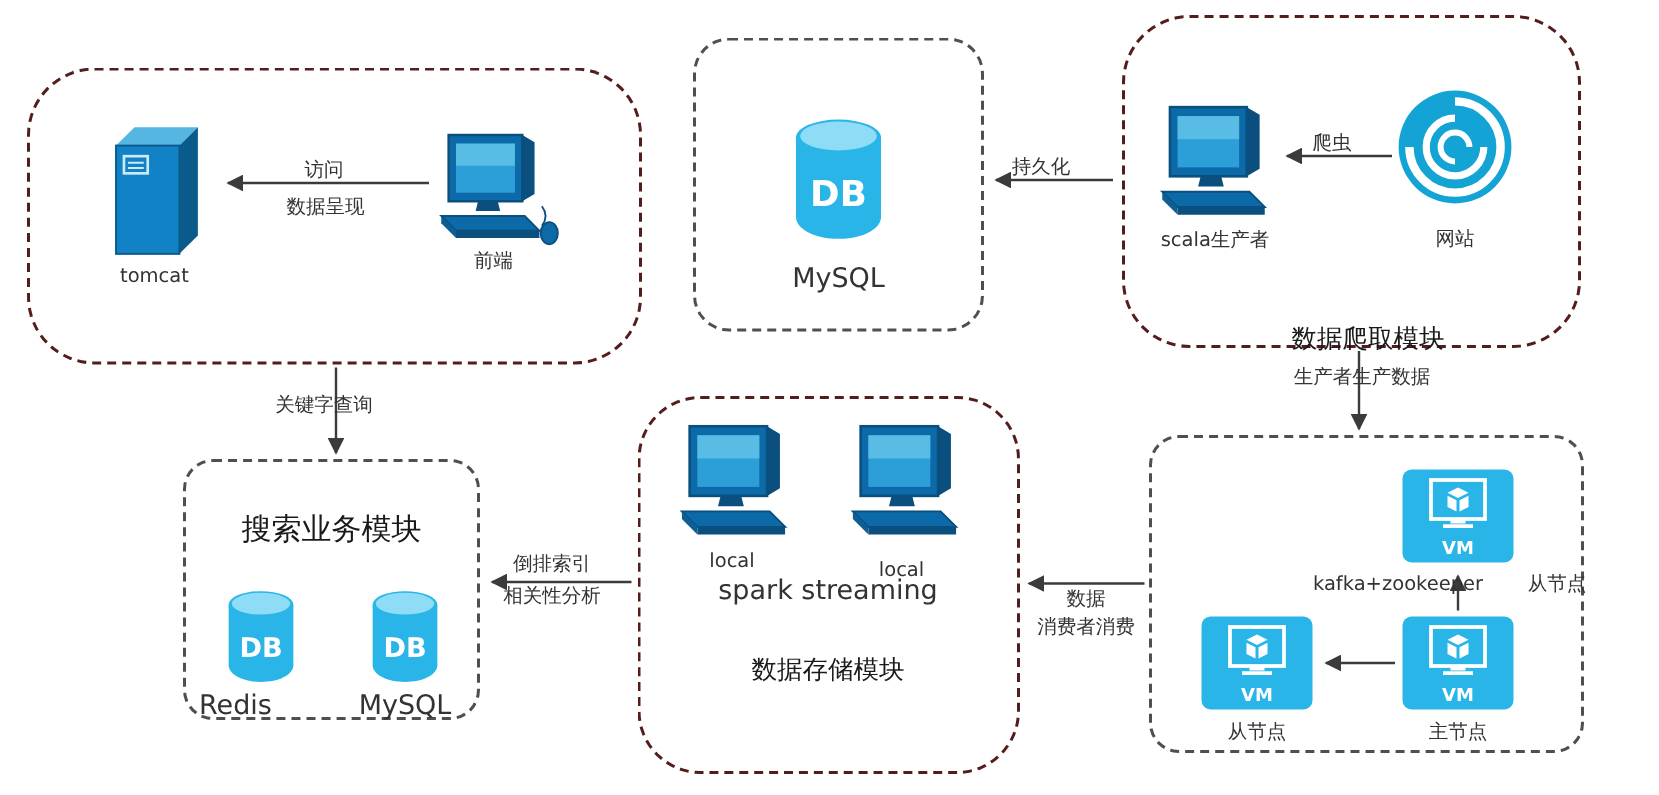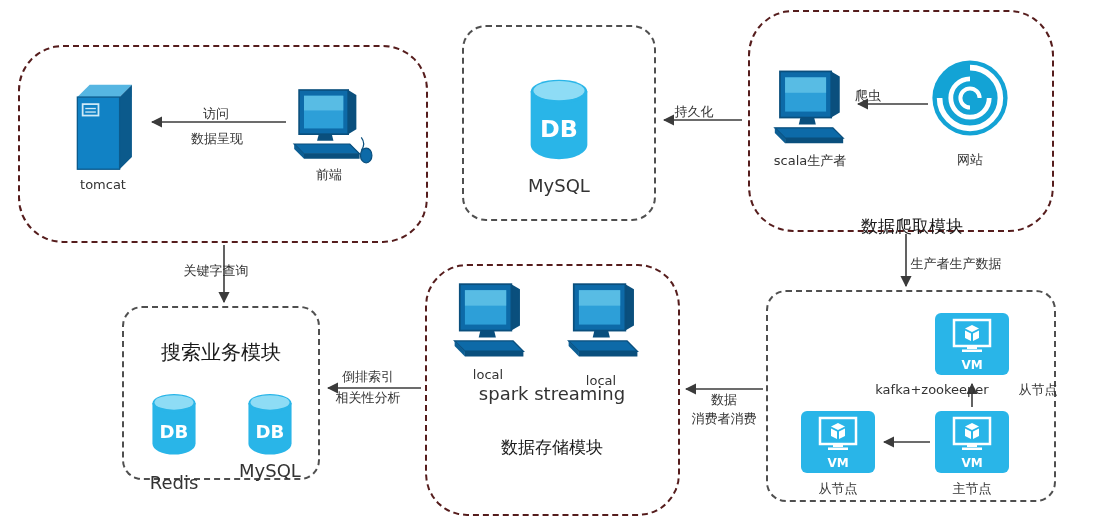--- a/index.html
+++ b/index.html
@@ -186,35 +186,35 @@
     <line x1="972" y1="407" x2="972" y2="384" marker-end="url(#ah)"></line>
   </svg>
 
   <div class="lbl" style="left:103px;top:177px;">tomcat</div>
   <div class="lbl" style="left:329px;top:167px;">前端</div>
   <div class="lbl s14" style="left:559px;top:175px;">MySQL</div>
   <div class="lbl" style="left:810px;top:153px;">scala生产者</div>
   <div class="lbl" style="left:970px;top:152px;">网站</div>
   <div class="lbl title" style="left:912px;top:184px;margin-top:32px;">数据爬取模块</div>
   <div class="lbl title" style="left:221px;top:340px;font-size:20px;">搜索业务模块</div>
-  <div class="lbl s14" style="left:174px;top:460px;margin-top:12px;">Redis</div>
+  <div class="lbl s14" style="left:157px;top:460px;">Redis</div>
   <div class="lbl s14" style="left:270px;top:460px;">MySQL</div>
   <div class="lbl" style="left:488px;top:367px;">local</div>
   <div class="lbl" style="left:601px;top:373px;">local</div>
   <div class="lbl s14" style="left:552px;top:383px;">spark streaming</div>
   <div class="lbl title" style="left:552px;top:437px;">数据存储模块</div>
   <div class="lbl" style="left:932px;top:382px;">kafka+zookeeper</div>
   <div class="lbl" style="left:1038px;top:382px;">从节点</div>
   <div class="lbl" style="left:838px;top:481px;">从节点</div>
   <div class="lbl" style="left:972px;top:481px;">主节点</div>
 
   <div class="lbl" style="left:216px;top:106px;">访问</div>
   <div class="lbl" style="left:217px;top:131px;">数据呈现</div>
   <div class="lbl" style="left:694px;top:104px;">持久化</div>
-  <div class="lbl" style="left:868px;top:88px;">爬虫</div>
+  <div class="lbl" style="left:888px;top:88px;">爬虫</div>
   <div class="lbl" style="left:216px;top:263px;">关键字查询</div>
-  <div class="lbl" style="left:908px;top:256px;margin-left:48px;">生产者生产数据</div>
+  <div class="lbl" style="left:908px;top:244px;">生产者生产数据</div>
   <div class="lbl" style="left:724px;top:368px;margin-top:43px;">消费者消费</div>
   <div class="lbl" style="left:724px;top:392px;">数据</div>
   <div class="lbl" style="left:368px;top:369px;">倒排索引</div>
   <div class="lbl" style="left:368px;top:390px;">相关性分析</div>
 
 </div>
 
 </body></html>

